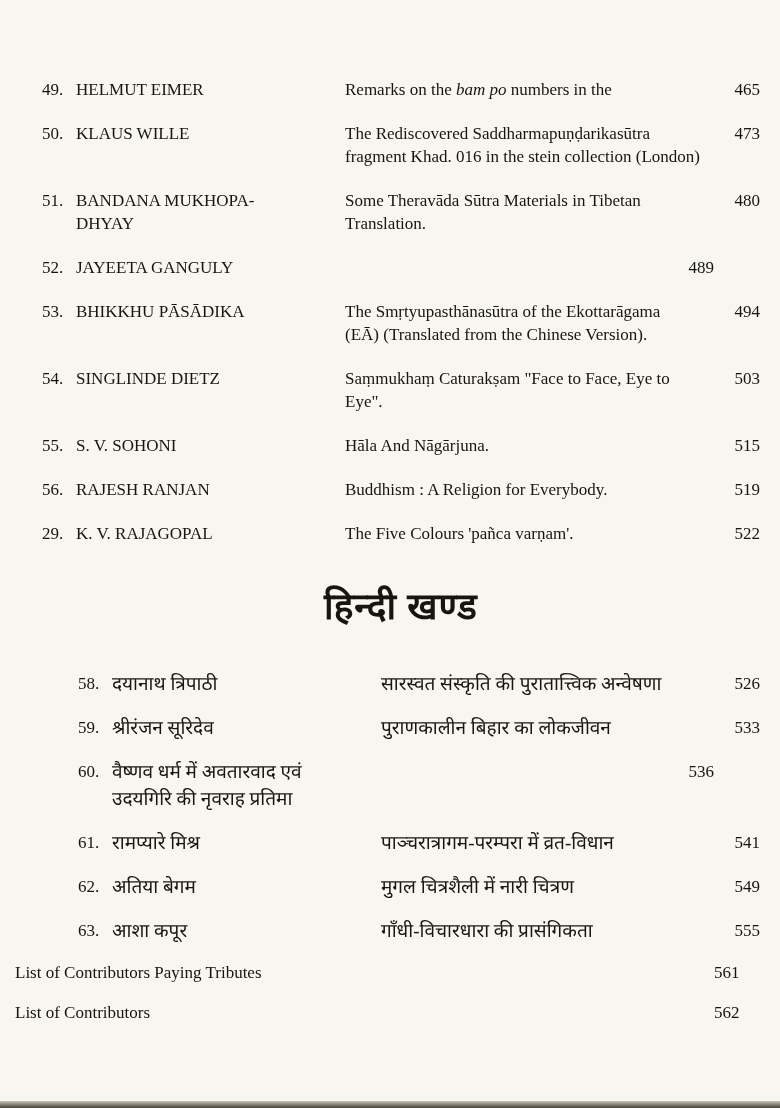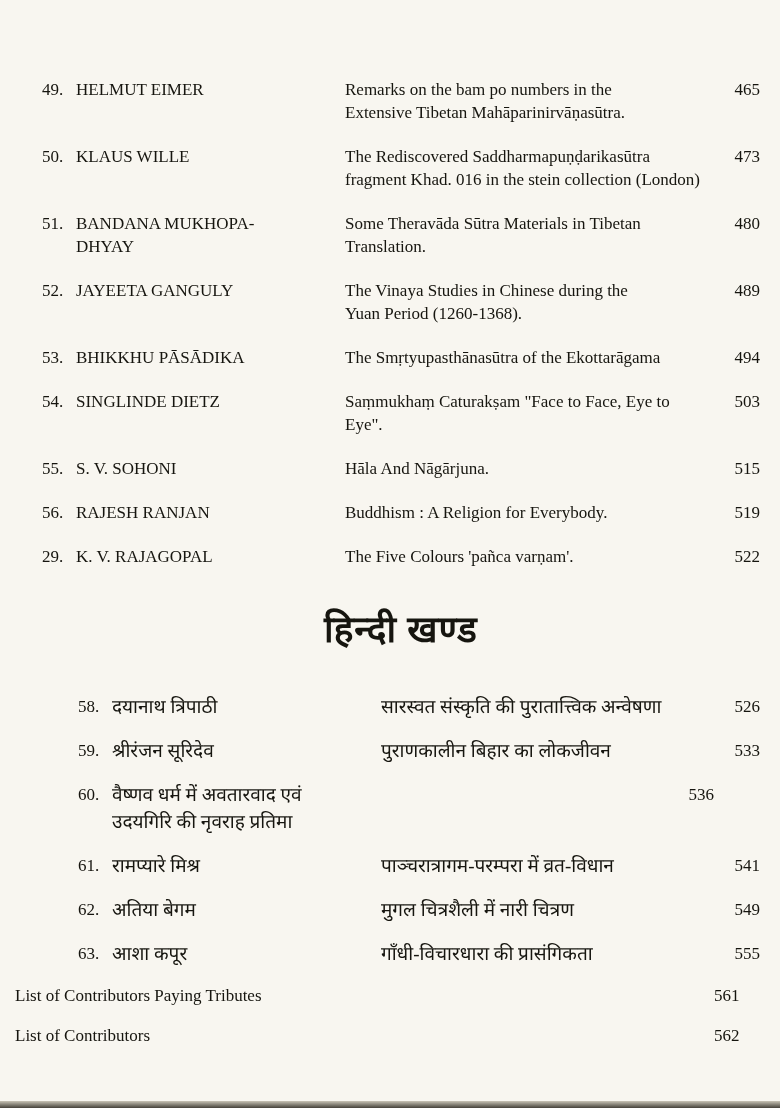--- a/index.html
+++ b/index.html
@@ -47,42 +47,41 @@
     font-family: Liberation Serif, serif;
   }
   .footer-row {
     display: grid;
     grid-template-columns: 1fr 46px;
     margin: 8px 0 17px -27px;
     font-size: 17px;
     line-height: 23px;
   }
   .footer-row .col-page { text-align: left; }
-  .it { }
+  .it { font-style: italic; }
   .scan-edge {
     position: absolute;
     left: 0; right: 0; bottom: 0;
     height: 7px;
     background: linear-gradient(to bottom, #c9c4b6, #45423a);
   }
 </style>
 </head>
 <body>
 
 <div class="page">
 
   <div class="toc-section english" id="english-entries">
       <div class="entry">
         <div class="col-num">49.</div>
         <div class="col-author">
           <div>HELMUT EIMER</div>
         </div>
         <div class="col-title">
           <div><span>Remarks on the </span><span class="it">bam po</span><span> numbers in the</span></div>
-          <div><span>Extensive Tibetan </span><span class="it">Mahāparinirvāṇasūtra</span><span>.</span></div>
         </div>
         <div class="col-page">465</div>
       </div>
       <div class="entry">
         <div class="col-num">50.</div>
         <div class="col-author">
           <div>KLAUS WILLE</div>
         </div>
         <div class="col-title">
           <div><span>The Rediscovered Saddharmapuṇḍarikasūtra</span></div>
@@ -100,33 +99,30 @@
           <div><span>Some Theravāda Sūtra Materials in Tibetan</span></div>
           <div><span>Translation.</span></div>
         </div>
         <div class="col-page">480</div>
       </div>
       <div class="entry">
         <div class="col-num">52.</div>
         <div class="col-author">
           <div>JAYEETA GANGULY</div>
         </div>
-        <div class="col-title">
-          <div><span>The Vinaya Studies in Chinese during the</span></div>
-          <div><span>Yuan Period (1260-1368).</span></div>
-        </div>
         <div class="col-page">489</div>
       </div>
       <div class="entry">
         <div class="col-num">53.</div>
         <div class="col-author">
           <div>BHIKKHU PĀSĀDIKA</div>
         </div>
         <div class="col-title">
           <div><span>The Smṛtyupasthānasūtra of the Ekottarāgama</span></div>
+          <div><span>(EĀ) (Translated from the Chinese Version).</span></div>
         </div>
         <div class="col-page">494</div>
       </div>
       <div class="entry">
         <div class="col-num">54.</div>
         <div class="col-author">
           <div>SINGLINDE DIETZ</div>
         </div>
         <div class="col-title">
           <div><span>Saṃmukhaṃ Caturakṣam "Face to Face, Eye to</span></div>

